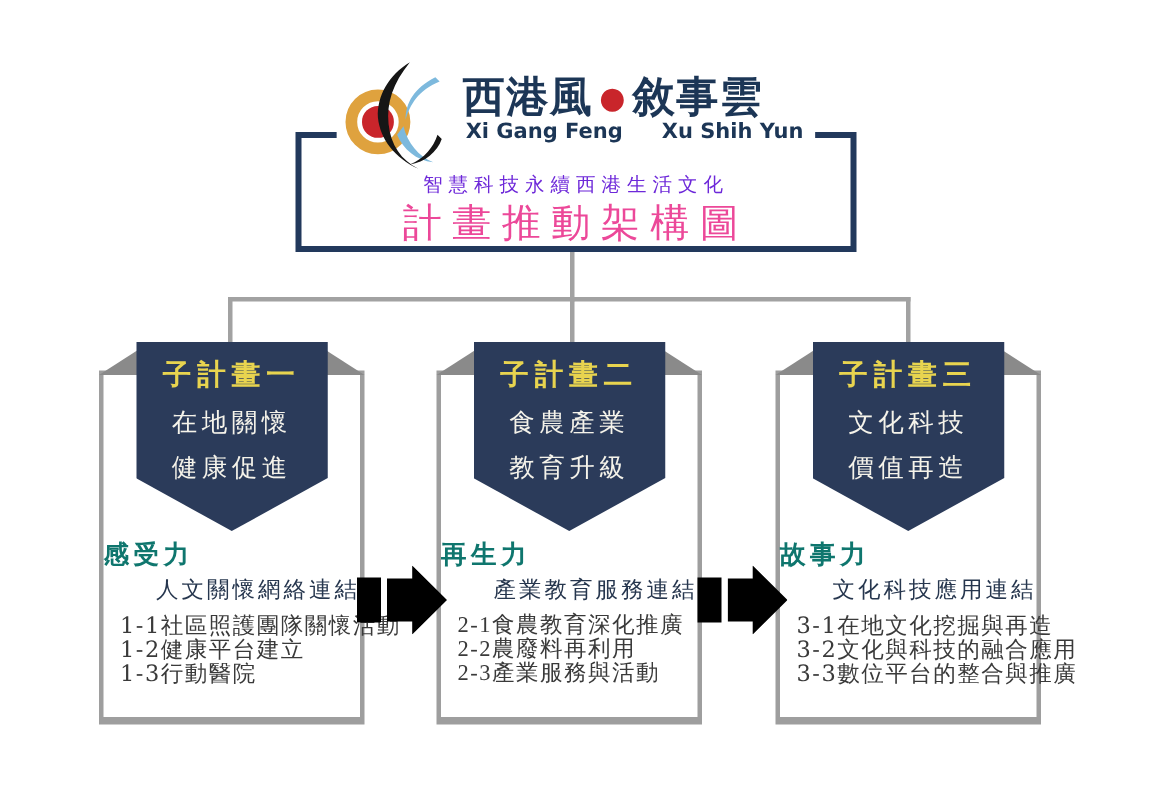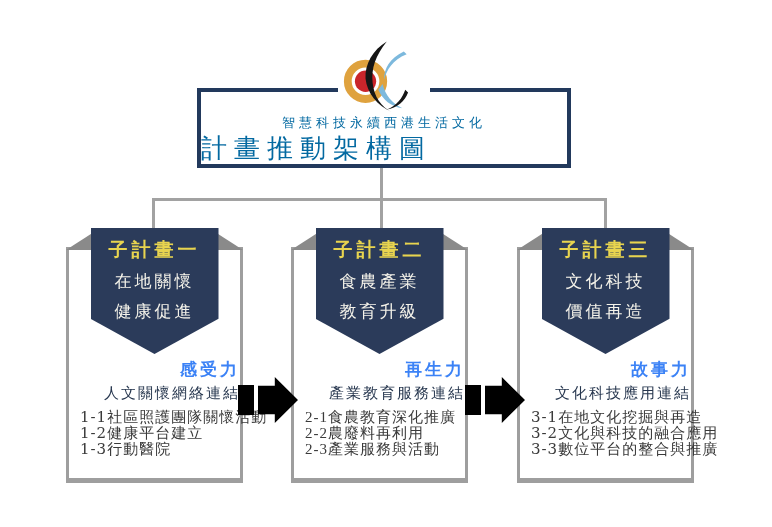--- a/index.html
+++ b/index.html
@@ -27,45 +27,45 @@
   .brand      { display:flex; flex-direction:column; padding-top:10px; }
   .brand-zh   { font-family:"DejaVu Sans", sans-serif; font-weight:bold;
                 font-size:28px; line-height:30px; color:#1c3656; letter-spacing:1px;
                 white-space:nowrap; display:flex; align-items:center; }
   .brand-dot  { color:#c9252b; font-size:20px; margin:0 4px; line-height:1; }
   .brand-en   { font-family:"DejaVu Sans", sans-serif; font-weight:bold;
                 font-size:14px; color:#1c3656; display:flex; white-space:nowrap; }
   .brand-en .en-left  { margin-left:2px; }
   .brand-en .en-right { margin-left:26px; }
   .hdr-subtitle { position:absolute; left:0; right:0; top:22px; text-align:center;
-                  font-size:13px; letter-spacing:4px; color:#0369a1; }
-  .hdr-title    { position:absolute; left:0; right:0; top:39px; text-align:left;
-                  font-size:26px; letter-spacing:7px; color:#0369a1; }
+                  font-size:13px; letter-spacing:4px; color:#6d28d9; }
+  .hdr-title    { position:absolute; left:0; right:0; top:39px; text-align:center;
+                  font-size:26px; letter-spacing:7px; color:#ec4899; }
 
   
   .card { position:absolute; top:247px; width:177px; height:236px;
           background:#ffffff; border:3px solid #9e9e9e; border-bottom-width:5px; }
   .card.c1 { left:66px; }
   .card.c2 { left:291px;font-family:Liberation Serif, serif; }
   .card.c3 { left:517px;padding-left:30px; }
 
   .flap { position:absolute; top:-18px; width:0; height:0; }
   .flap-left  { left:-3px;  border-left:28px solid transparent;  border-bottom:18px solid #8a8a8a; }
   .flap-right { right:-3px; border-right:28px solid transparent; border-bottom:18px solid #8a8a8a; }
 
   .banner { position:absolute; left:50%; top:-22px; transform:translateX(-50%);
             width:128px; height:126px; background:#2b3b5a;
             clip-path:polygon(0 0, 100% 0, 100% 72%, 50% 100%, 0 72%);
             text-align:center; }
   .banner-title { margin-top:9px; font-size:19px; letter-spacing:4px;
                   color:#e8d44f; font-weight:bold; }
   .banner-line  { font-size:17px; letter-spacing:3px; color:#f5f3ea; margin-top:7px; }
 
-  .power   { position:absolute; left:0; right:0; top:108px; text-align:right;
-             font-size:17px; font-weight:bold; letter-spacing:3px; color:#3b82f6; }
+  .power   { position:absolute; left:0; right:0; top:108px; text-align:left;
+             font-size:17px; font-weight:bold; letter-spacing:3px; color:#0f766e; }
   .heading { position:absolute; left:0; right:0; top:134px; text-align:right;
              font-size:15px; letter-spacing:2px; color:#26364e; }
   .items   { position:absolute; left:11px; top:159px; list-style:none; }
   .items li { font-size:15px; line-height:16px; letter-spacing:1px; color:#3a3a3a;
               white-space:nowrap; }
 
   
   .arrow-group { position:absolute; top:377px; width:60px; height:46px; z-index:5; }
   .arrow-group.a1 { left:238px; }
   .arrow-group.a2 { left:465px; }
@@ -87,20 +87,31 @@
   <div class="header-box">
     <div class="logo-block">
       <svg class="logo-mark" viewBox="0 0 110 104" xmlns="http://www.w3.org/2000/svg">
         <circle cx="36" cy="58" r="25" fill="none" stroke="#dfa23e" stroke-width="11"></circle>
         <circle cx="36" cy="58" r="15" fill="#c9252b"></circle>
         <path d="M66,2 C50,22 44,40 46,60 C48,80 58,94 74,102 C52,92 38,74 36,54 C35,34 46,14 66,2 Z" fill="#161616"></path>
         <path d="M90,16 C70,26 62,40 62,56 C66,42 74,28 94,20 Z" fill="#7db9dd"></path>
         <path d="M60,62 C64,78 74,90 88,96 C72,94 60,84 54,70 Z" fill="#7db9dd"></path>
         <path d="M92,70 C88,82 80,92 66,98 C80,96 92,86 96,74 Z" fill="#161616"></path>
       </svg>
+      <div class="brand">
+        <div class="brand-zh">
+          <span>西港風</span>
+          <span class="brand-dot">●</span>
+          <span>敘事雲</span>
+        </div>
+        <div class="brand-en">
+          <span class="en-left">Xi Gang Feng</span>
+          <span class="en-right">Xu Shih Yun</span>
+        </div>
+      </div>
     </div>
     <div class="hdr-subtitle">智慧科技永續西港生活文化</div>
     <div class="hdr-title">計畫推動架構圖</div>
   </div>
 
   <div class="card c1">
     <div class="flap flap-left"></div>
     <div class="flap flap-right"></div>
     <div class="banner">
       <div class="banner-title">子計畫一</div>

